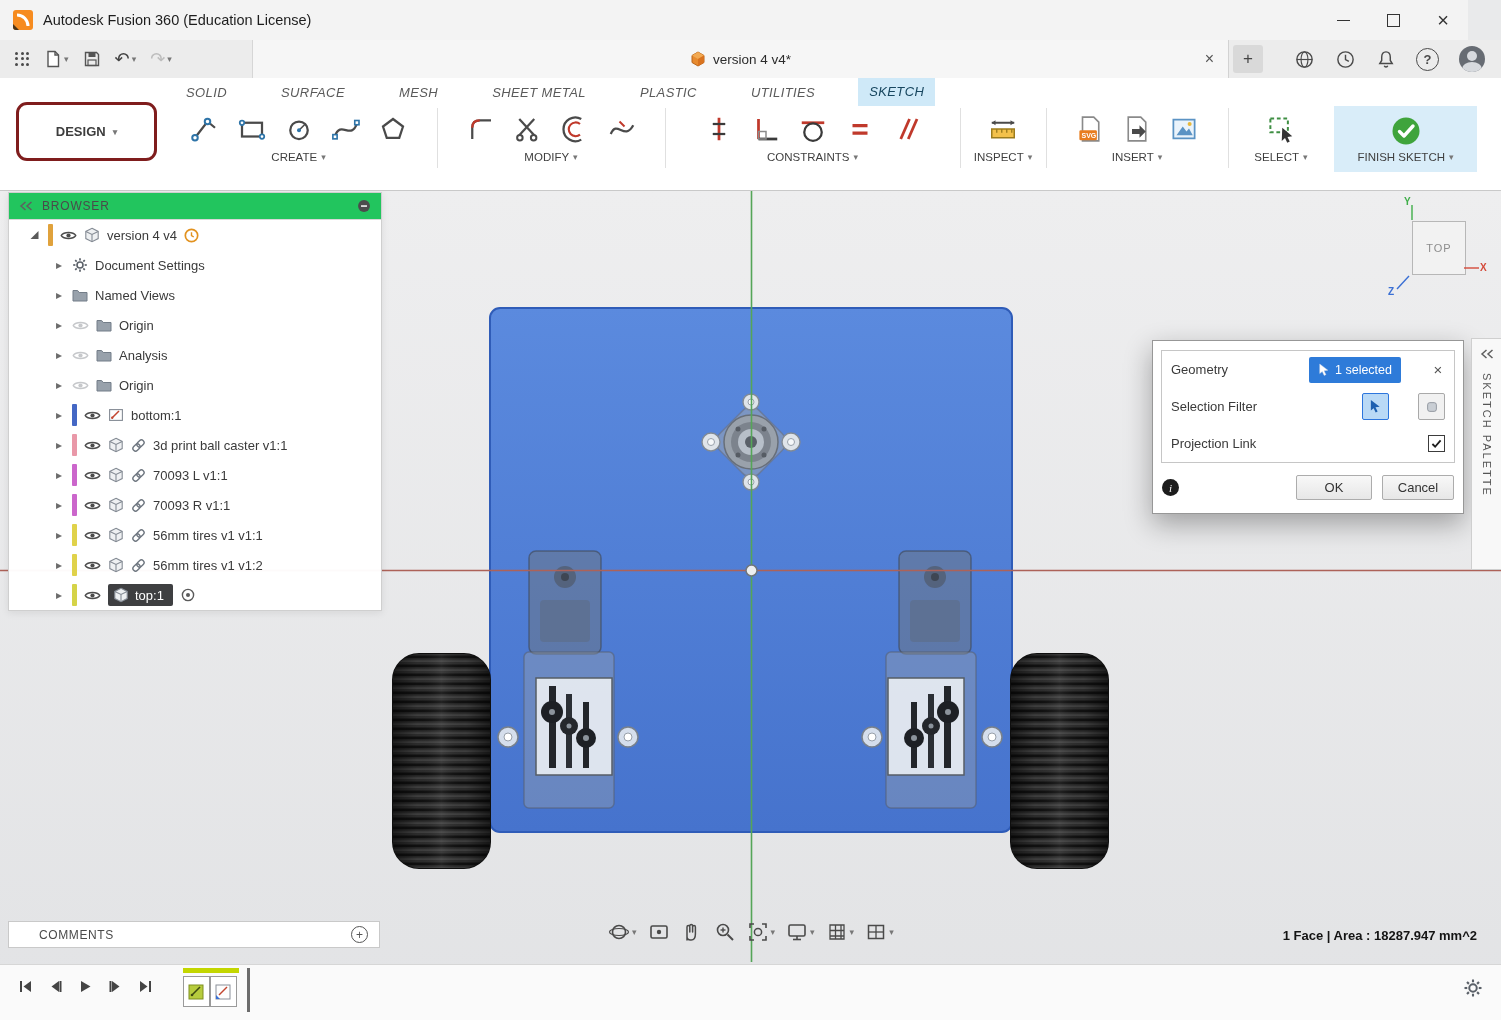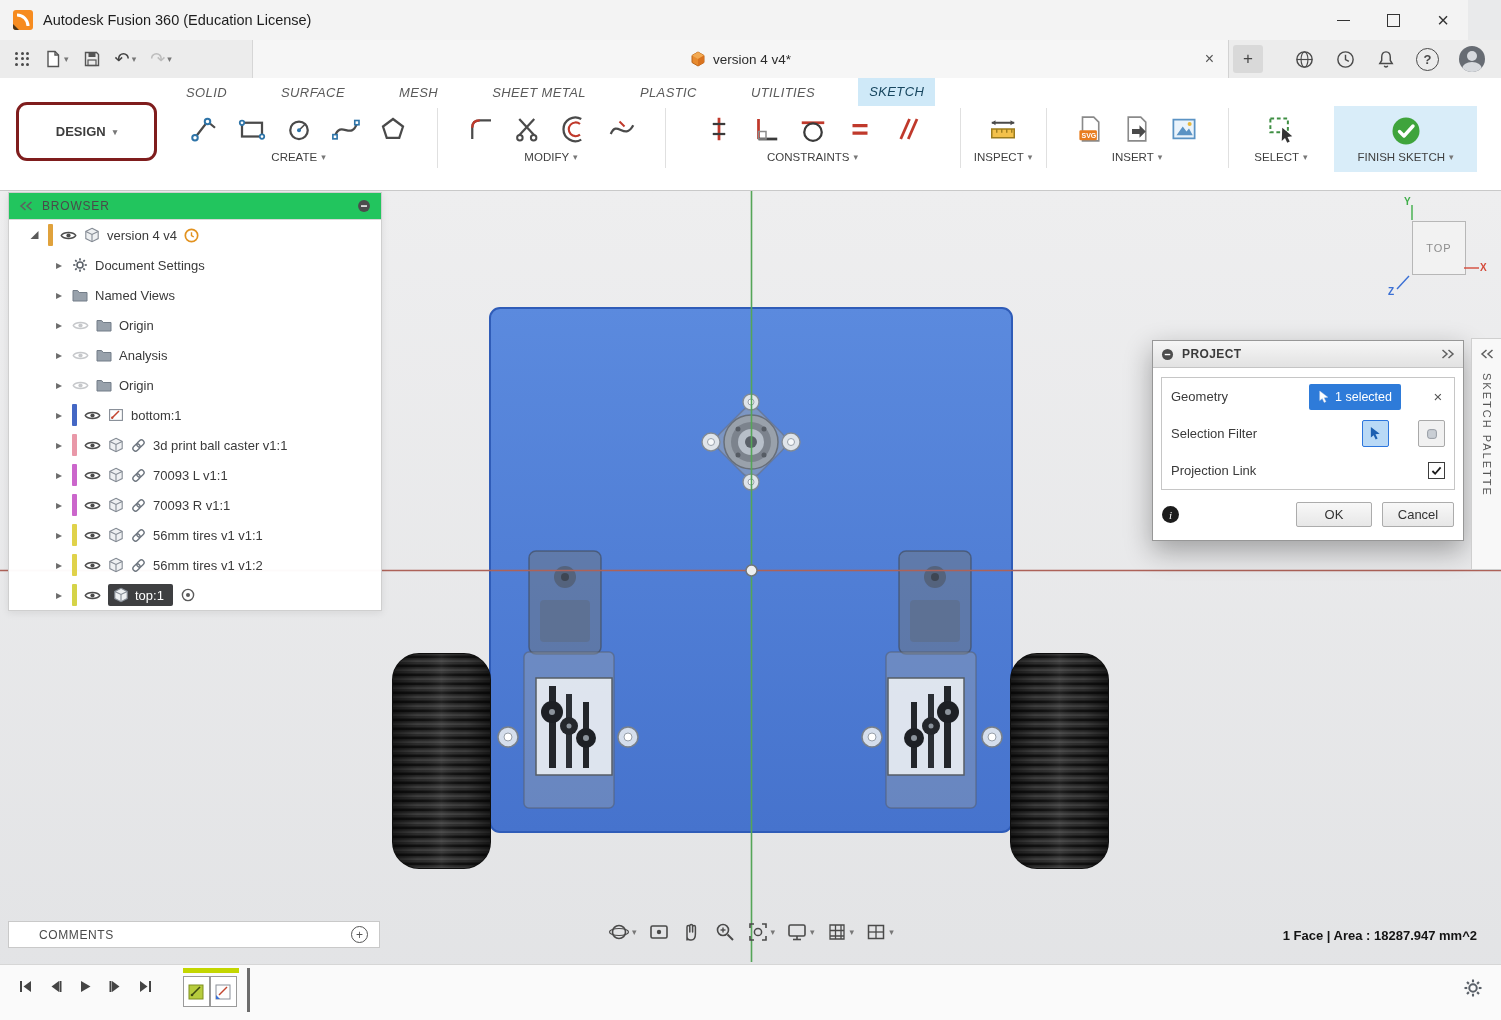--- a/index.html
+++ b/index.html
@@ -913,29 +913,20 @@
     </span>
     <span class="icn">
         <svg width="16" height="16" viewBox="0 0 16 16">
           <use href="#i-target"></use>
         </svg>
       </span>
   </div>
 </div>
 
 <div class="pdialog">
-  <div class="pd-header">
-    <svg width="13" height="13" viewBox="0 0 16 16">
-        <use href="#i-mincircle"></use>
-      </svg>
-    <span class="pd-title">PROJECT</span>
-    <svg width="14" height="10">
-        <use href="#i-dright"></use>
-      </svg>
-  </div>
   <div class="pd-box">
     <div class="pd-row">
       <span class="pd-label">Geometry</span>
       <span class="pd-chip">
         <svg width="12" height="14" viewBox="0 0 14 16">
             <use href="#i-cursor"></use>
           </svg>
         <span>1 selected</span>
       </span>
       <span class="pd-x">×</span>

